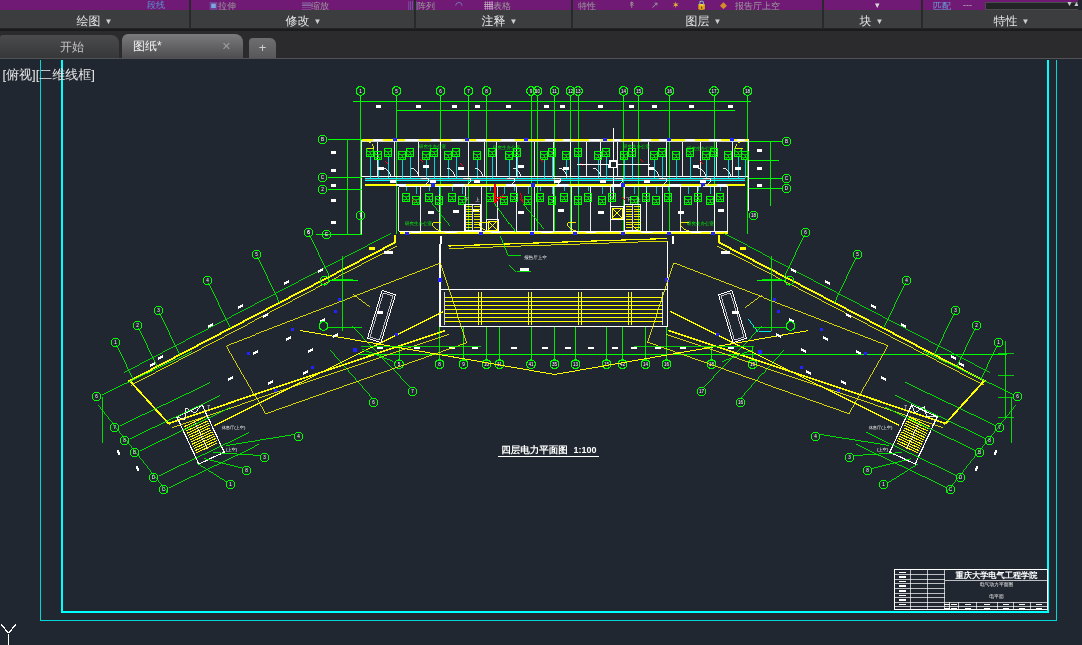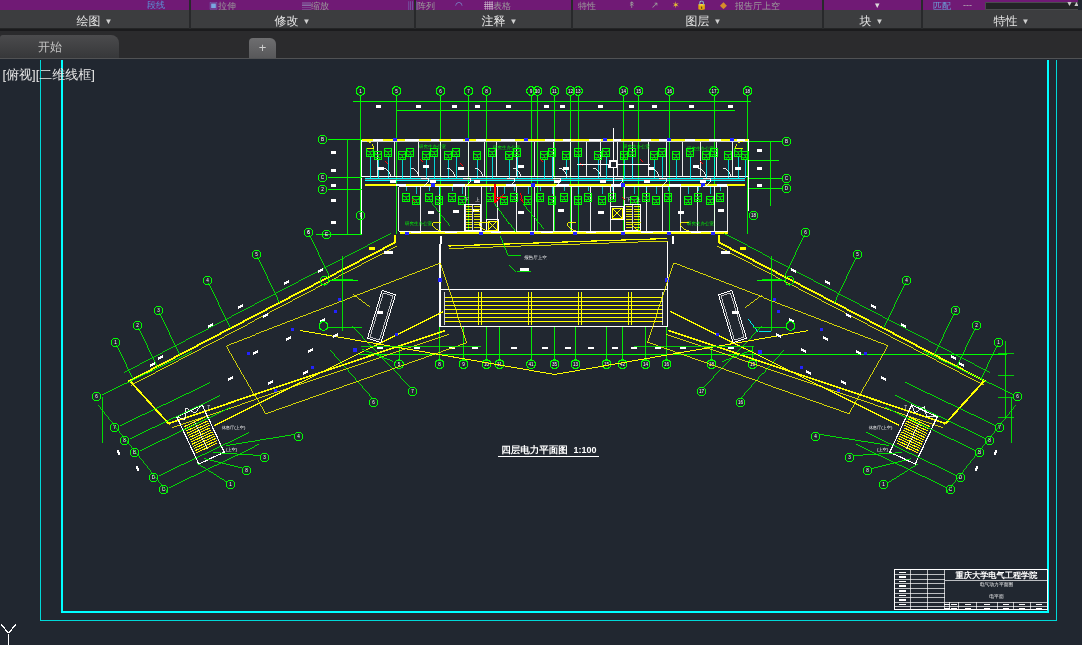--- a/index.html
+++ b/index.html
@@ -1,21 +1,21 @@
 <!DOCTYPE html>
 <html><head><meta charset="utf-8"><style>
 *{margin:0;padding:0;box-sizing:border-box}
 body{width:1082px;height:645px;overflow:hidden;background:#212730;font-family:"Liberation Sans",sans-serif;position:relative}
 .ribtop{position:absolute;left:0;top:0;width:1078px;height:10px;background:#701a75;overflow:hidden}
 .ribtitle{position:absolute;left:0;top:10px;width:1082px;height:19px;background:#3c3d3f;border-bottom:1px solid #242526}
 .sep{position:absolute;top:0;width:2px;height:29px;background:#28292b}
 .plabel{position:absolute;top:11px;height:18px;color:#e4e4e4;font-size:12px;text-align:center;line-height:20px;white-space:nowrap}
 .plabel .arr{font-size:8px;vertical-align:1px;margin-left:4px;color:#d0d0d0}
 .tabbar{position:absolute;left:0;top:29px;width:1082px;height:29px;background:#2b2b2d;border-top:2px solid #1b1b1d}
-.tab1{position:absolute;left:0;top:4px;width:119px;height:25px;background:linear-gradient(#4b4b4d,#353638);border-radius:3px 8px 0 0;color:#c4c4c4;font-size:12px;line-height:24px;padding-left:38px}
+.tab1{position:absolute;left:0;top:4px;width:119px;height:25px;background:linear-gradient(#4b4b4d,#353638);border-radius:3px 8px 0 0;color:#c4c4c4;font-size:12px;line-height:24px;padding-left:60px}
 .tab2{position:absolute;left:122px;top:3px;width:121px;height:26px;background:linear-gradient(#7b7b7d,#4a4a4c);border-radius:6px 8px 0 0;color:#f2f2f2;font-size:12px;line-height:25px;padding-left:11px}
 .tab2 .x{position:absolute;right:12px;top:0;color:#9d9d9d;font-size:11px}
 .plus{position:absolute;left:249px;top:7px;width:27px;height:22px;background:linear-gradient(#6e6e70,#565658);border-radius:4px 6px 0 0;color:#cfcfcf;font-size:13px;text-align:center;line-height:20px}
 .canvline{position:absolute;left:0;top:58px;width:1082px;height:1.5px;background:#515254}
 .ticon{position:absolute;top:0;height:10px;overflow:hidden;font-size:9px;color:#9a9a9a;white-space:nowrap}
 </style></head>
 <body>
 <div class="ribtop">
   <span class="ticon" style="left:147px;color:#5b8fd4;top:-1px">段线</span>
   <span class="ticon" style="left:209px"><span style="color:#7aa7e0">▣</span>拉伸</span>
@@ -36,27 +36,28 @@
   <span style="position:absolute;left:985px;top:2px;width:95px;height:8px;background:#232426;border:1px solid #4a4b4d"></span>
   <span class="ticon" style="left:1066px;top:0;color:#c8c8c8;font-size:7px">▼▲</span>
 </div>
 <div class="ribtitle"></div>
 <div class="sep" style="left:189px"></div>
 <div class="sep" style="left:414px"></div>
 <div class="sep" style="left:571px"></div>
 <div class="sep" style="left:822px"></div>
 <div class="sep" style="left:921px"></div>
 <div class="plabel" style="left:0px;width:189px">绘图<span class="arr">▼</span></div>
-<div class="plabel" style="left:178px;width:229px">修改<span class="arr">▼</span></div>
+<div class="plabel" style="left:189px;width:229px">修改<span class="arr">▼</span></div>
 <div class="plabel" style="left:414px;width:157px;padding-left:14px">注释<span class="arr">▼</span></div>
 <div class="plabel" style="left:571px;width:251px;padding-left:14px">图层<span class="arr">▼</span></div>
 <div class="plabel" style="left:822px;width:99px">块<span class="arr">▼</span></div>
 <div class="plabel" style="left:910px;width:161px;padding-left:42px">特性<span class="arr">▼</span></div>
 <div class="tabbar">
   <div class="tab1">开始</div>
+  <div class="tab2">图纸*<span class="x">✕</span></div>
   <div class="plus">+</div>
 </div>
 <div class="canvline"></div>
 <svg width="1082" height="645" style="position:absolute;left:0;top:0;shape-rendering:crispEdges">
 <rect x="0.0" y="59.0" width="1082.0" height="586.0" fill="#212730"></rect>
 <g transform="translate(0.5,0.5)">
 <line x1="8.0" y1="645.0" x2="8.0" y2="633.0" stroke="#ffffff" stroke-width="1.3"></line>
 <line x1="8.0" y1="633.0" x2="1.0" y2="624.0" stroke="#ffffff" stroke-width="1.3"></line>
 <line x1="8.0" y1="633.0" x2="15.0" y2="624.0" stroke="#ffffff" stroke-width="1.3"></line>
 <polyline points="40.0,59.0 40.0,620.0 1056.0,620.0 1056.0,59.0" stroke="#00d8d8" stroke-width="1.0" fill="none"></polyline>

